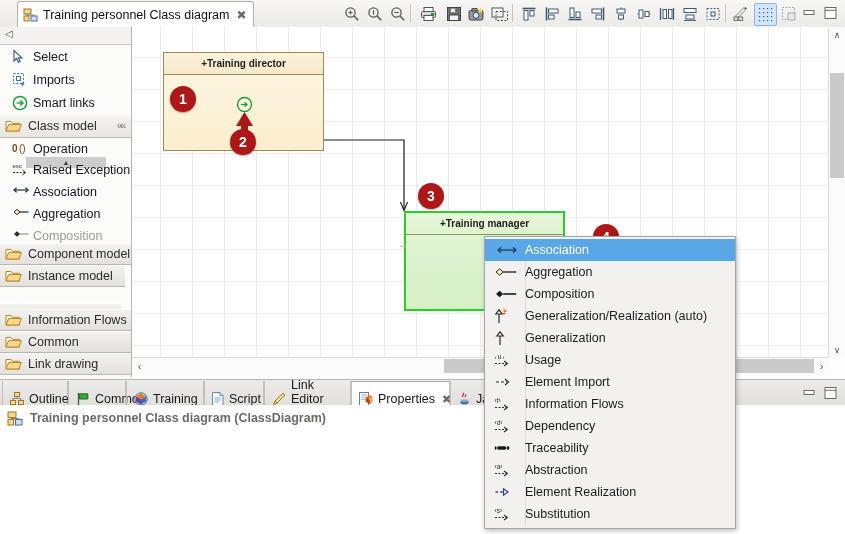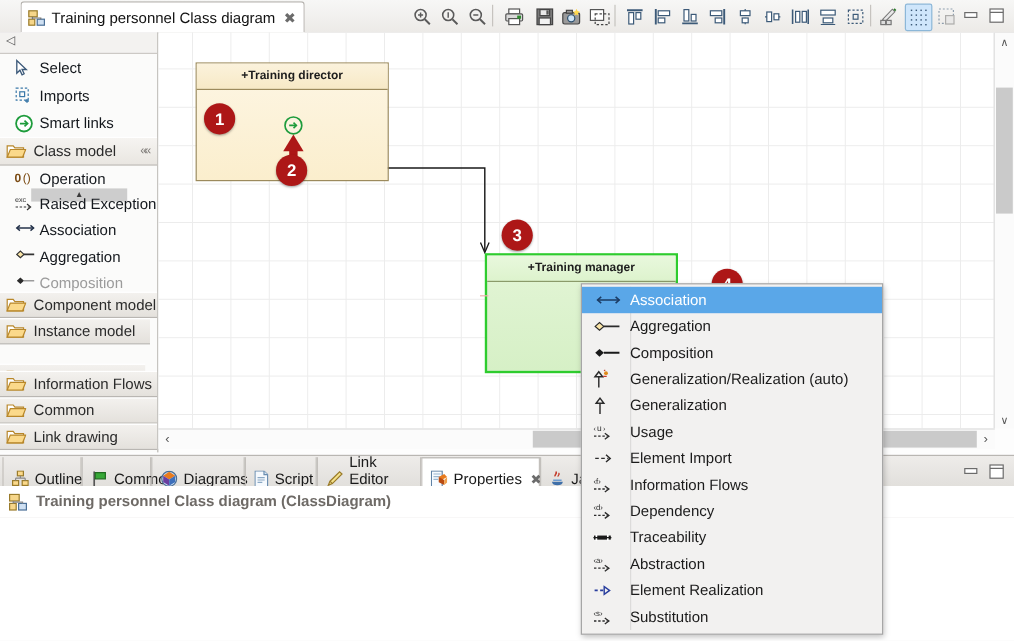--- a/index.html
+++ b/index.html
@@ -517,21 +517,21 @@
 
     <div class="vtab" style="left:126px;width:78px">
       <span>
         <svg width="14" height="14" viewBox="0 0 14 14">
             <circle cx="7" cy="7" r="6.2" fill="#cfe0f2" stroke="#4a6f96"></circle>
             <path d="M7 1.2 L12 4.4 L7 7.6 L2 4.4z" fill="#e87b1e"></path>
             <path d="M2 4.4v5.2L7 12.8V7.6z" fill="#6a3fa0"></path>
             <path d="M12 4.4v5.2L7 12.8V7.6z" fill="#3d6fbb"></path>
           </svg>
       </span>
-      <span class="vt-lbl">Diagrams</span>
+      <span class="vt-lbl">Training</span>
     </div>
 
     <div class="vtab" style="left:204px;width:60px">
       <span>
         <svg width="12" height="14" viewBox="0 0 12 14">
             <path d="M0.5 0.5h7.5l3 3v10h-10.5z" fill="#f5f9fd" stroke="#6a8db0"></path>
             <path d="M8 0.5v3h3" fill="#d8e6f3" stroke="#6a8db0"></path>
             <path d="M2.6 6h6M2.6 8h6M2.6 10h4" stroke="#8aa8c4"></path>
           </svg>
       </span>

